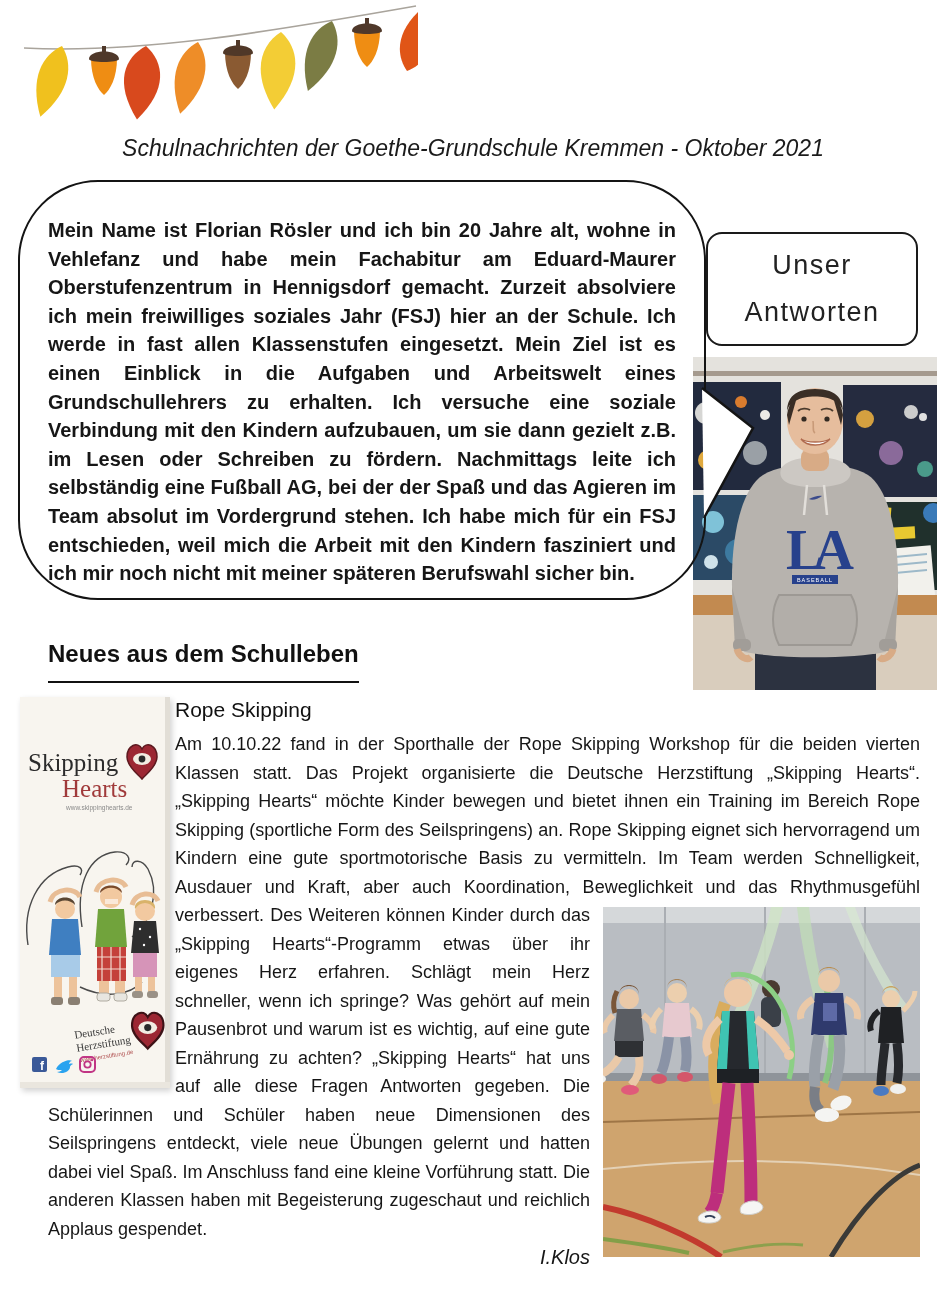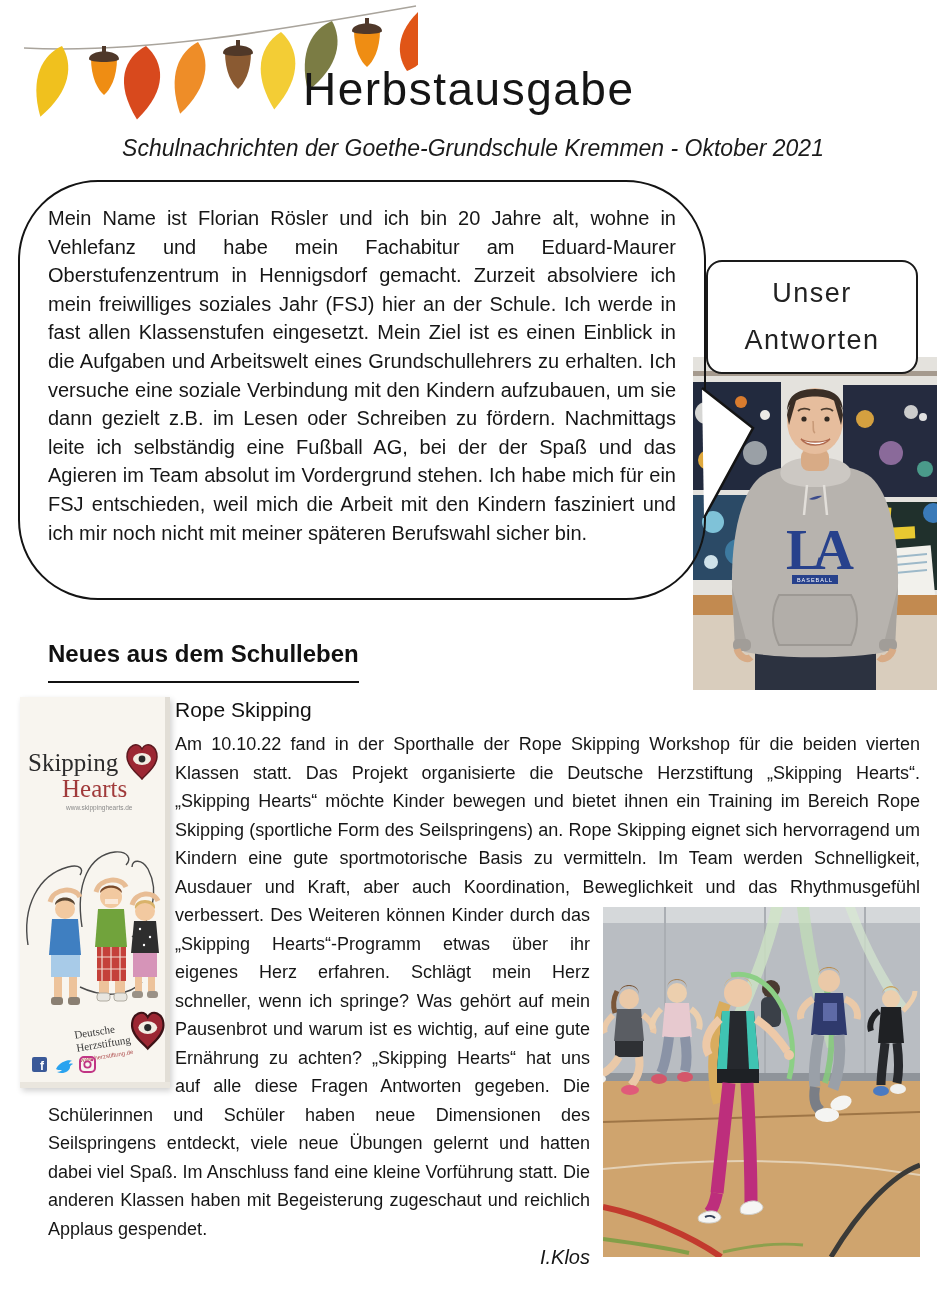--- a/index.html
+++ b/index.html
@@ -16,33 +16,32 @@
   }
   .subtitle{
     margin:0;height:30px;text-align:center;
     font-style:italic;font-weight:400;font-size:23px;color:#1b1b1b;
   }
   
   .intro{position:relative;height:460px;}
   .speech-bubble{
     position:absolute;left:18px;top:15px;width:688px;height:420px;
     border:2.5px solid #141414;border-radius:80px;box-sizing:border-box;
-    padding:22px 28px;z-index:3;background:transparent;
+    padding:34px 28px;z-index:3;background:transparent;font-weight:bold;
   }
   .speech-bubble p{
     margin:0;font-size:20px;line-height:28.6px;text-align:justify;color:#161616;
   }
   .photo-man{position:absolute;left:693px;top:192px;width:244px;height:333px;z-index:1;}
   .bubble-tail{position:absolute;left:695px;top:215px;width:65px;height:150px;z-index:4;}
   .nz-box{
     position:absolute;left:706px;top:67px;width:212px;height:114px;z-index:5;
     border:2.5px solid #1a1a1a;border-radius:16px;box-sizing:border-box;
     display:flex;flex-direction:column;justify-content:space-evenly;align-items:center;
     background:#fff;
-    margin-top:28px;
   }
   .nz-box span{font-size:27px;letter-spacing:1.5px;color:#222;}
   
   .section-heading{
     margin:16px 0 0 48px;display:inline-block;
     font-size:24px;font-weight:700;color:#111;
     border-bottom:2.5px solid #111;padding-bottom:14px;line-height:1.1;
   }
   .article{margin:14px 26px 0 48px;width:872px;}
   .poster-float{
@@ -80,21 +79,20 @@
         <use href="#accap" fill="#503828"></use>
       </g>
     <use href="#leaf" fill="#f3cd35" transform="translate(263,32) rotate(5) scale(1.2,1.05)"></use>
     <use href="#leaf" fill="#7b7c44" transform="translate(314,21) rotate(19)"></use>
     <g transform="translate(349,16)">
         <use href="#acbody" fill="#ef8d13"></use>
         <use href="#accap" fill="#4f382a"></use>
       </g>
     <use href="#leaf" fill="#e05517" transform="translate(389,71) rotate(-163) scale(1.05,0.95)"></use>
   </svg>
-  <h1 class="page-title">Herbstausgabe</h1>
 </div>
 <p class="subtitle">Schulnachrichten der Goethe-Grundschule Kremmen - Oktober 2021</p>
 
 
 <div class="intro">
 
   <svg class="photo-man" viewBox="0 0 244 333" aria-hidden="true">
     <rect width="244" height="333" fill="#e4e2dd"></rect>
     <rect y="14" width="244" height="5" fill="#a59a8e"></rect>
 

